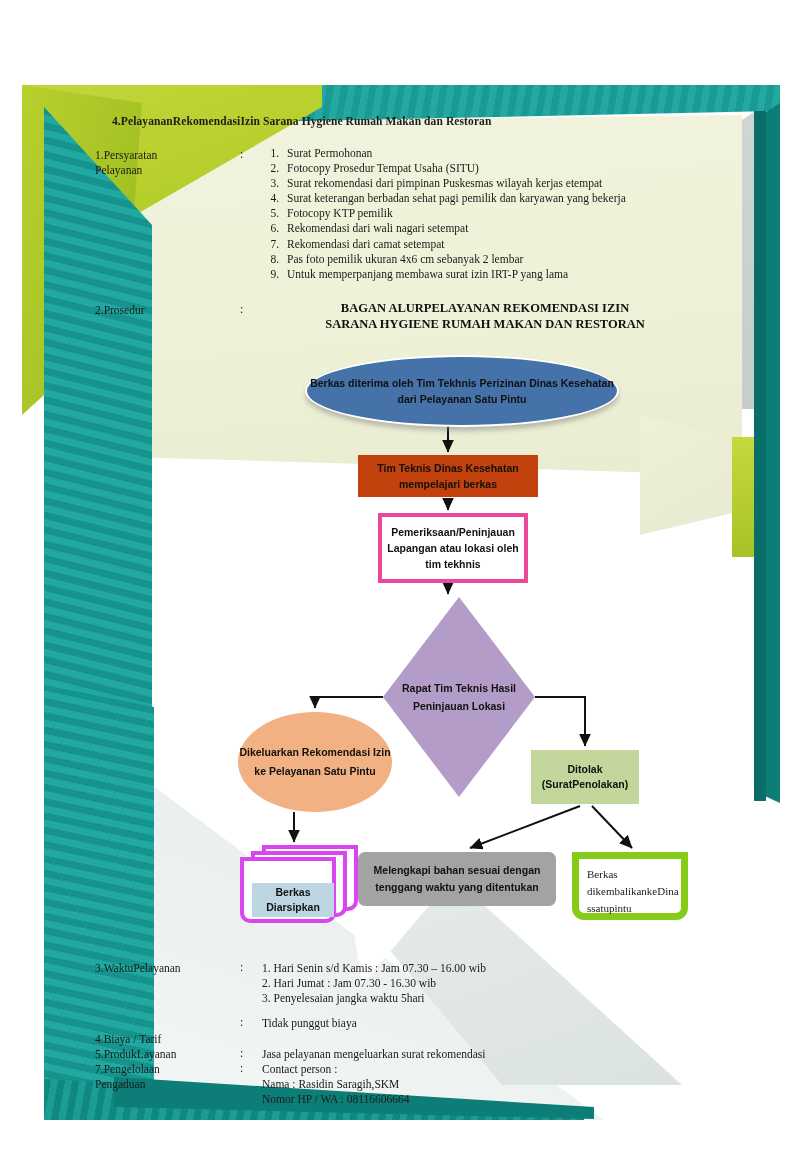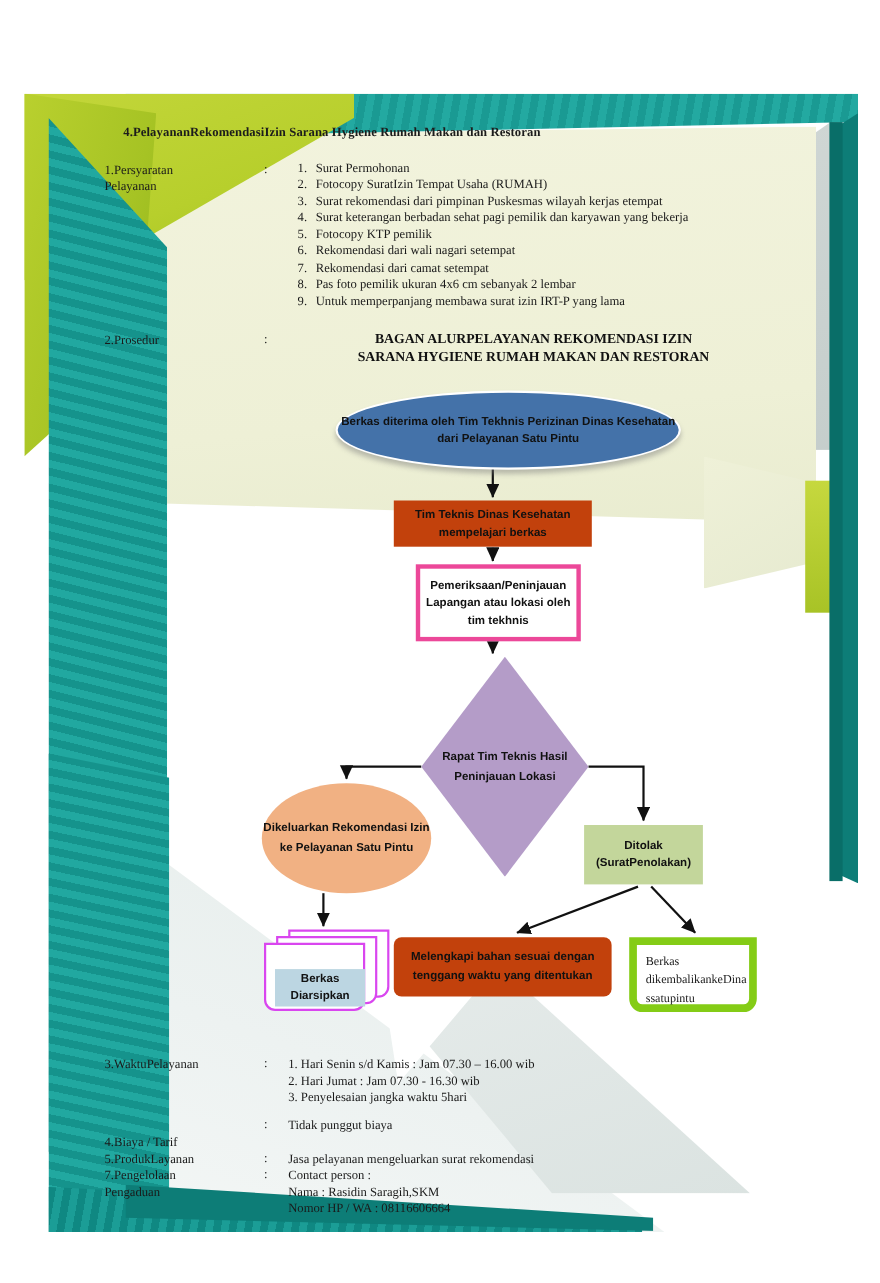--- a/index.html
+++ b/index.html
@@ -99,27 +99,27 @@
      background:#b49cc8;clip-path:polygon(50% 0,100% 50%,50% 100%,0 50%);
      display:flex;align-items:center;justify-content:center;text-align:center;
      font-size:10.5px;line-height:18.5px;}
   .oval-orange{position:absolute;left:238px;top:712px;width:154px;height:100px;
      border-radius:50%;background:#f1b183;display:flex;align-items:center;
      justify-content:center;text-align:center;font-size:10.5px;line-height:19px;}
   .box-green{position:absolute;left:531px;top:750px;width:108px;height:54px;
      background:#c3d69b;display:flex;align-items:center;justify-content:center;
      text-align:center;font-size:10.5px;line-height:15px;}
   .box-peach{position:absolute;left:358px;top:852px;width:198px;height:54px;
-     background:#c2410c;border-radius:7px;display:flex;align-items:center;
+     background:#a3a3a3;border-radius:7px;display:flex;align-items:center;
      justify-content:center;text-align:center;font-size:10.5px;line-height:17px;}
 
   
   .stack{position:absolute;left:240px;top:845px;width:110px;height:68px;}
   .sheet{position:absolute;width:88px;height:58px;background:#ffffff;
-     border:2px solid #d946ef;
+     border:4px solid #d946ef;
      border-radius:0 0 10px 10px;}
   .sh1{left:22px;top:0;} .sh2{left:11px;top:6px;} .sh3{left:0;top:12px;}
   .stack-lbl{position:absolute;left:8px;top:22px;width:82px;height:34px;
      background:#bcd6e2;display:flex;align-items:center;justify-content:center;
      text-align:center;font-size:10.5px;line-height:15px;}
   
   .note{position:absolute;left:572px;top:852px;width:116px;height:68px;
      background:#ffffff;border:7px solid #84cc16;border-radius:0 0 12px 12px;
      font-family:"Liberation Serif",serif;font-size:11px;color:#1a1a1a;
      line-height:17px;padding:7px 8px;box-sizing:border-box;}
@@ -157,21 +157,21 @@
   <div class="doc-title">4.PelayananRekomendasiIzin Sarana Hygiene Rumah Makan dan Restoran</div>
 
   <div class="lbl" style="left:95px;top:148px;">
     <span>1.Persyaratan</span><br>
     <span>Pelayanan</span>
   </div>
   <div class="colon" style="left:240px;top:148px;">:</div>
   <div class="row" style="left:262px;top:146px;width:470px;">
     <ol class="req">
       <li>Surat Permohonan</li>
-      <li>Fotocopy SuratIzin Tempat Usaha (RUMAH)</li>
+      <li>Fotocopy Prosedur Tempat Usaha (SITU)</li>
       <li>Surat rekomendasi dari pimpinan Puskesmas wilayah kerjas etempat</li>
       <li class="just">Surat keterangan berbadan sehat pagi pemilik dan karyawan yang bekerja</li>
       <li>Fotocopy KTP pemilik</li>
       <li>Rekomendasi dari wali nagari setempat</li>
       <li>Rekomendasi dari camat setempat</li>
       <li>Pas foto pemilik ukuran 4x6 cm sebanyak 2 lembar</li>
       <li>Untuk memperpanjang membawa surat izin IRT-P yang lama</li>
     </ol>
   </div>
 

